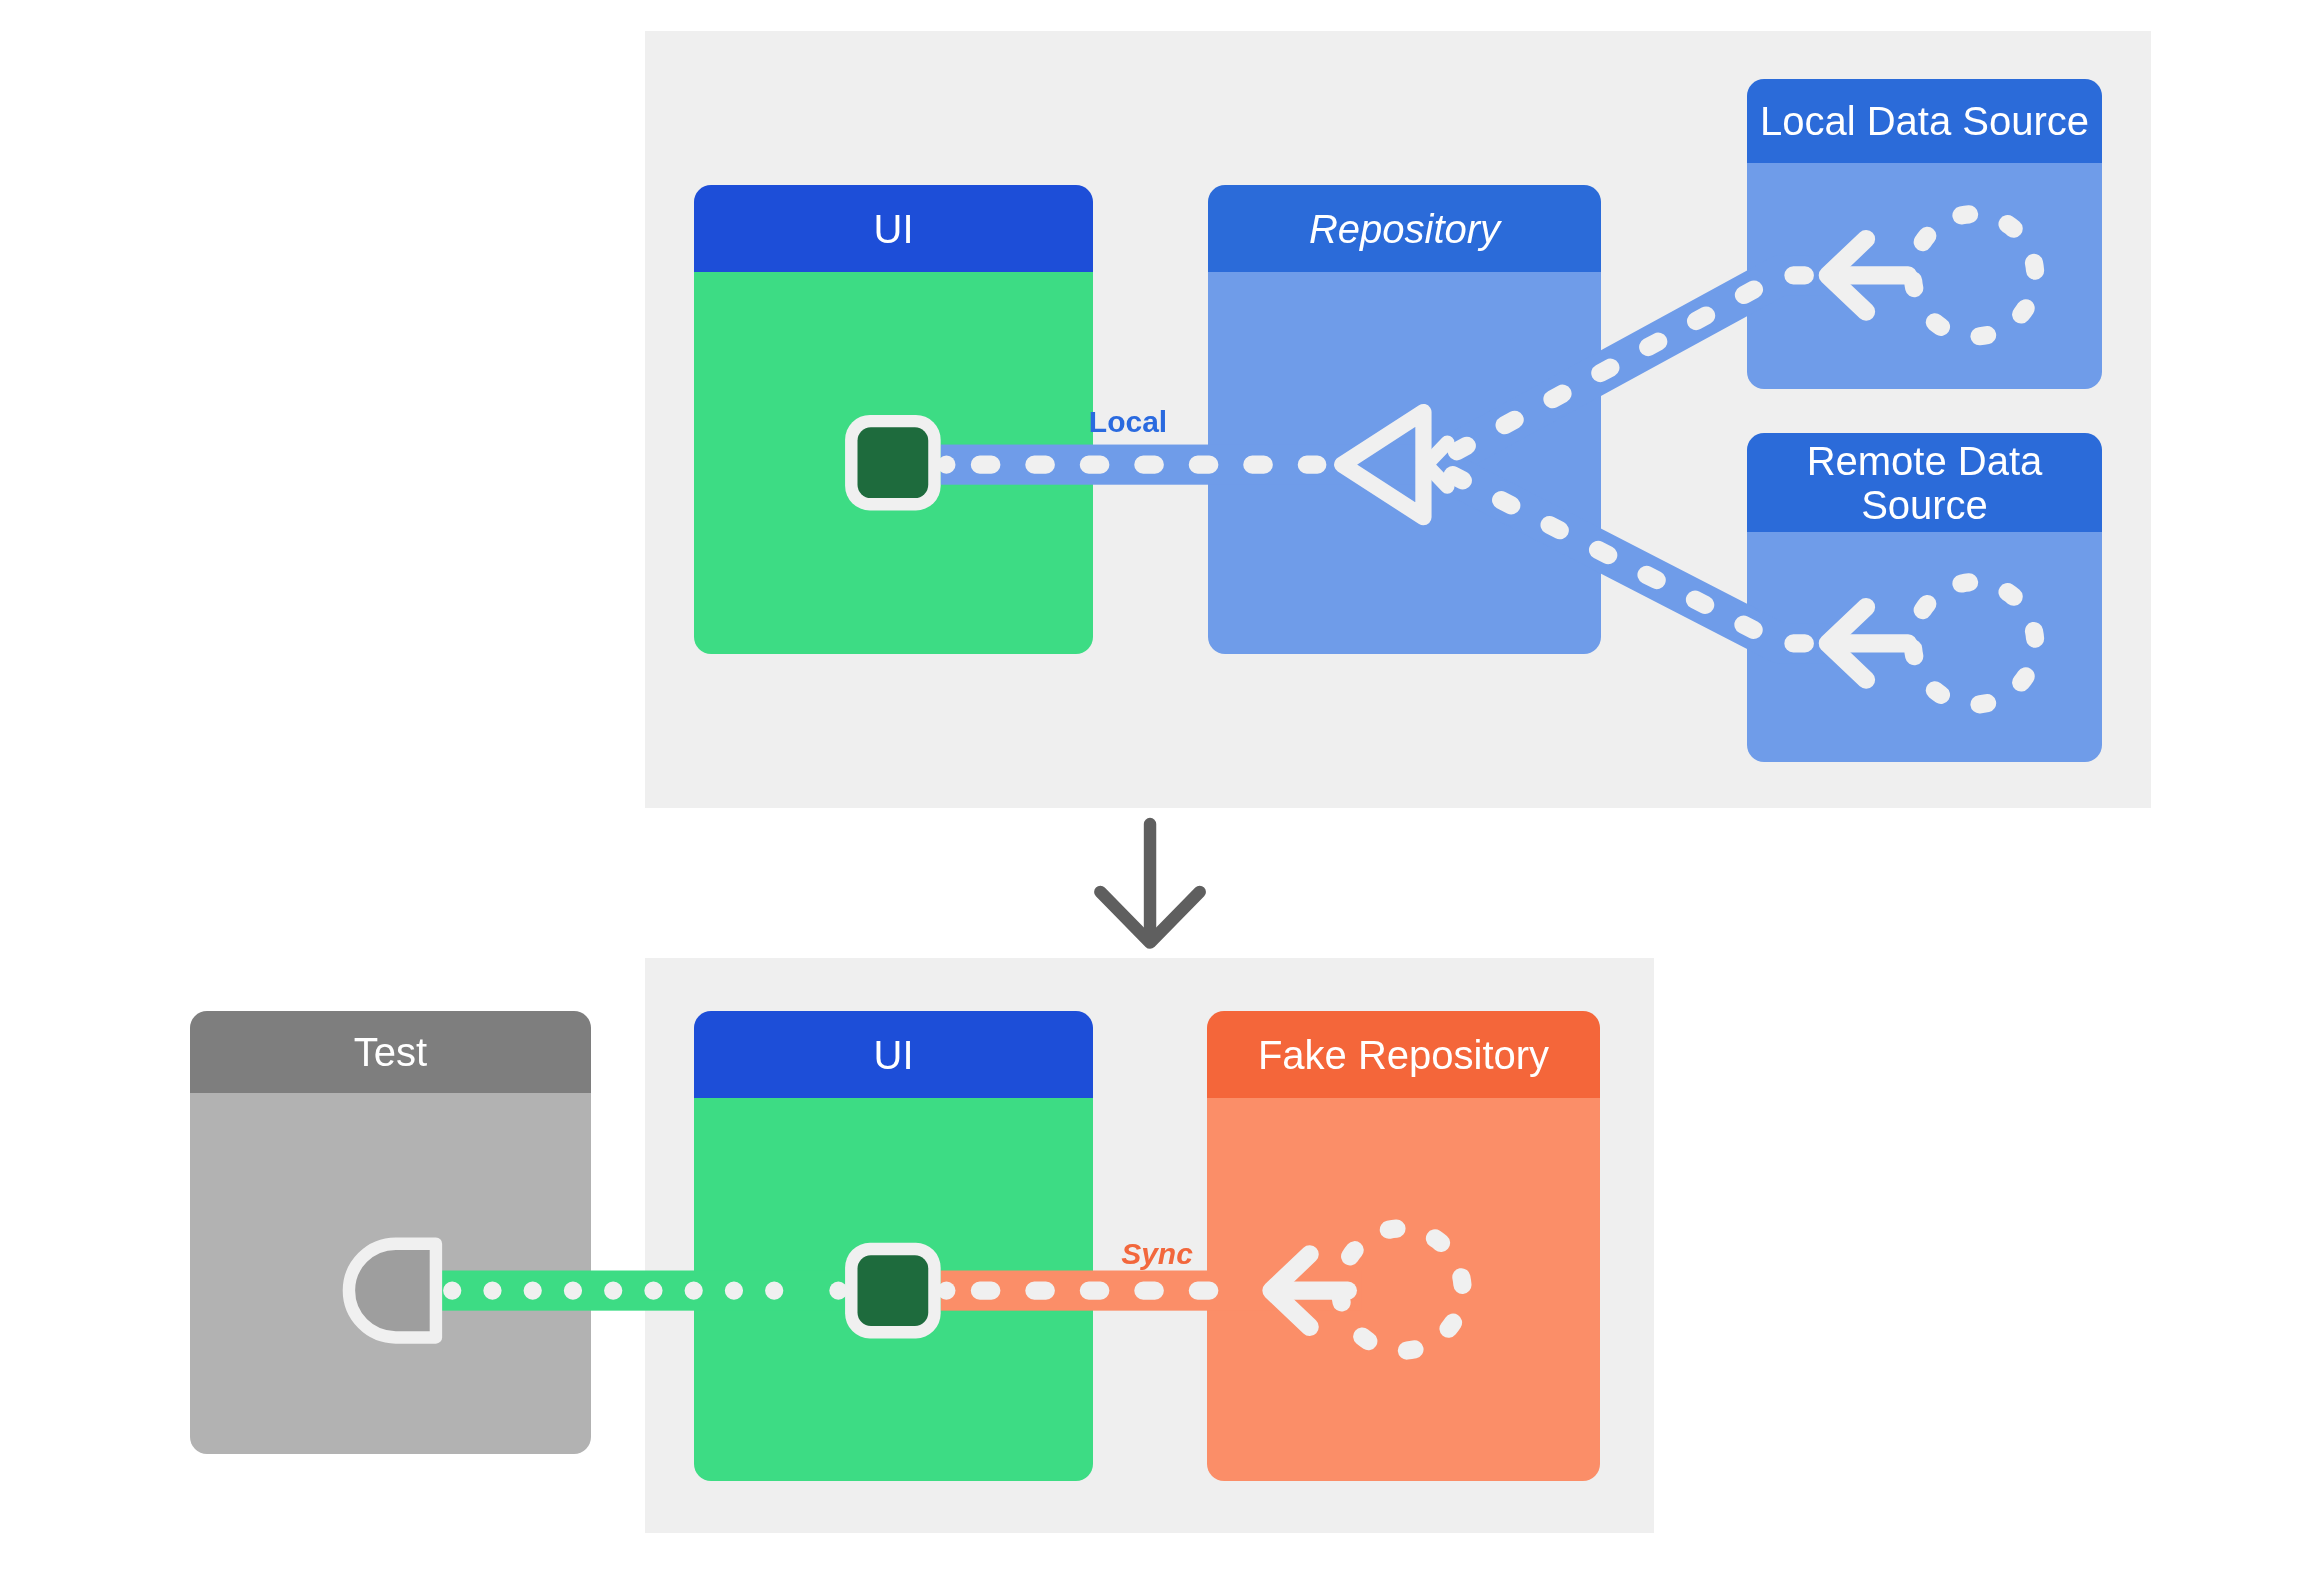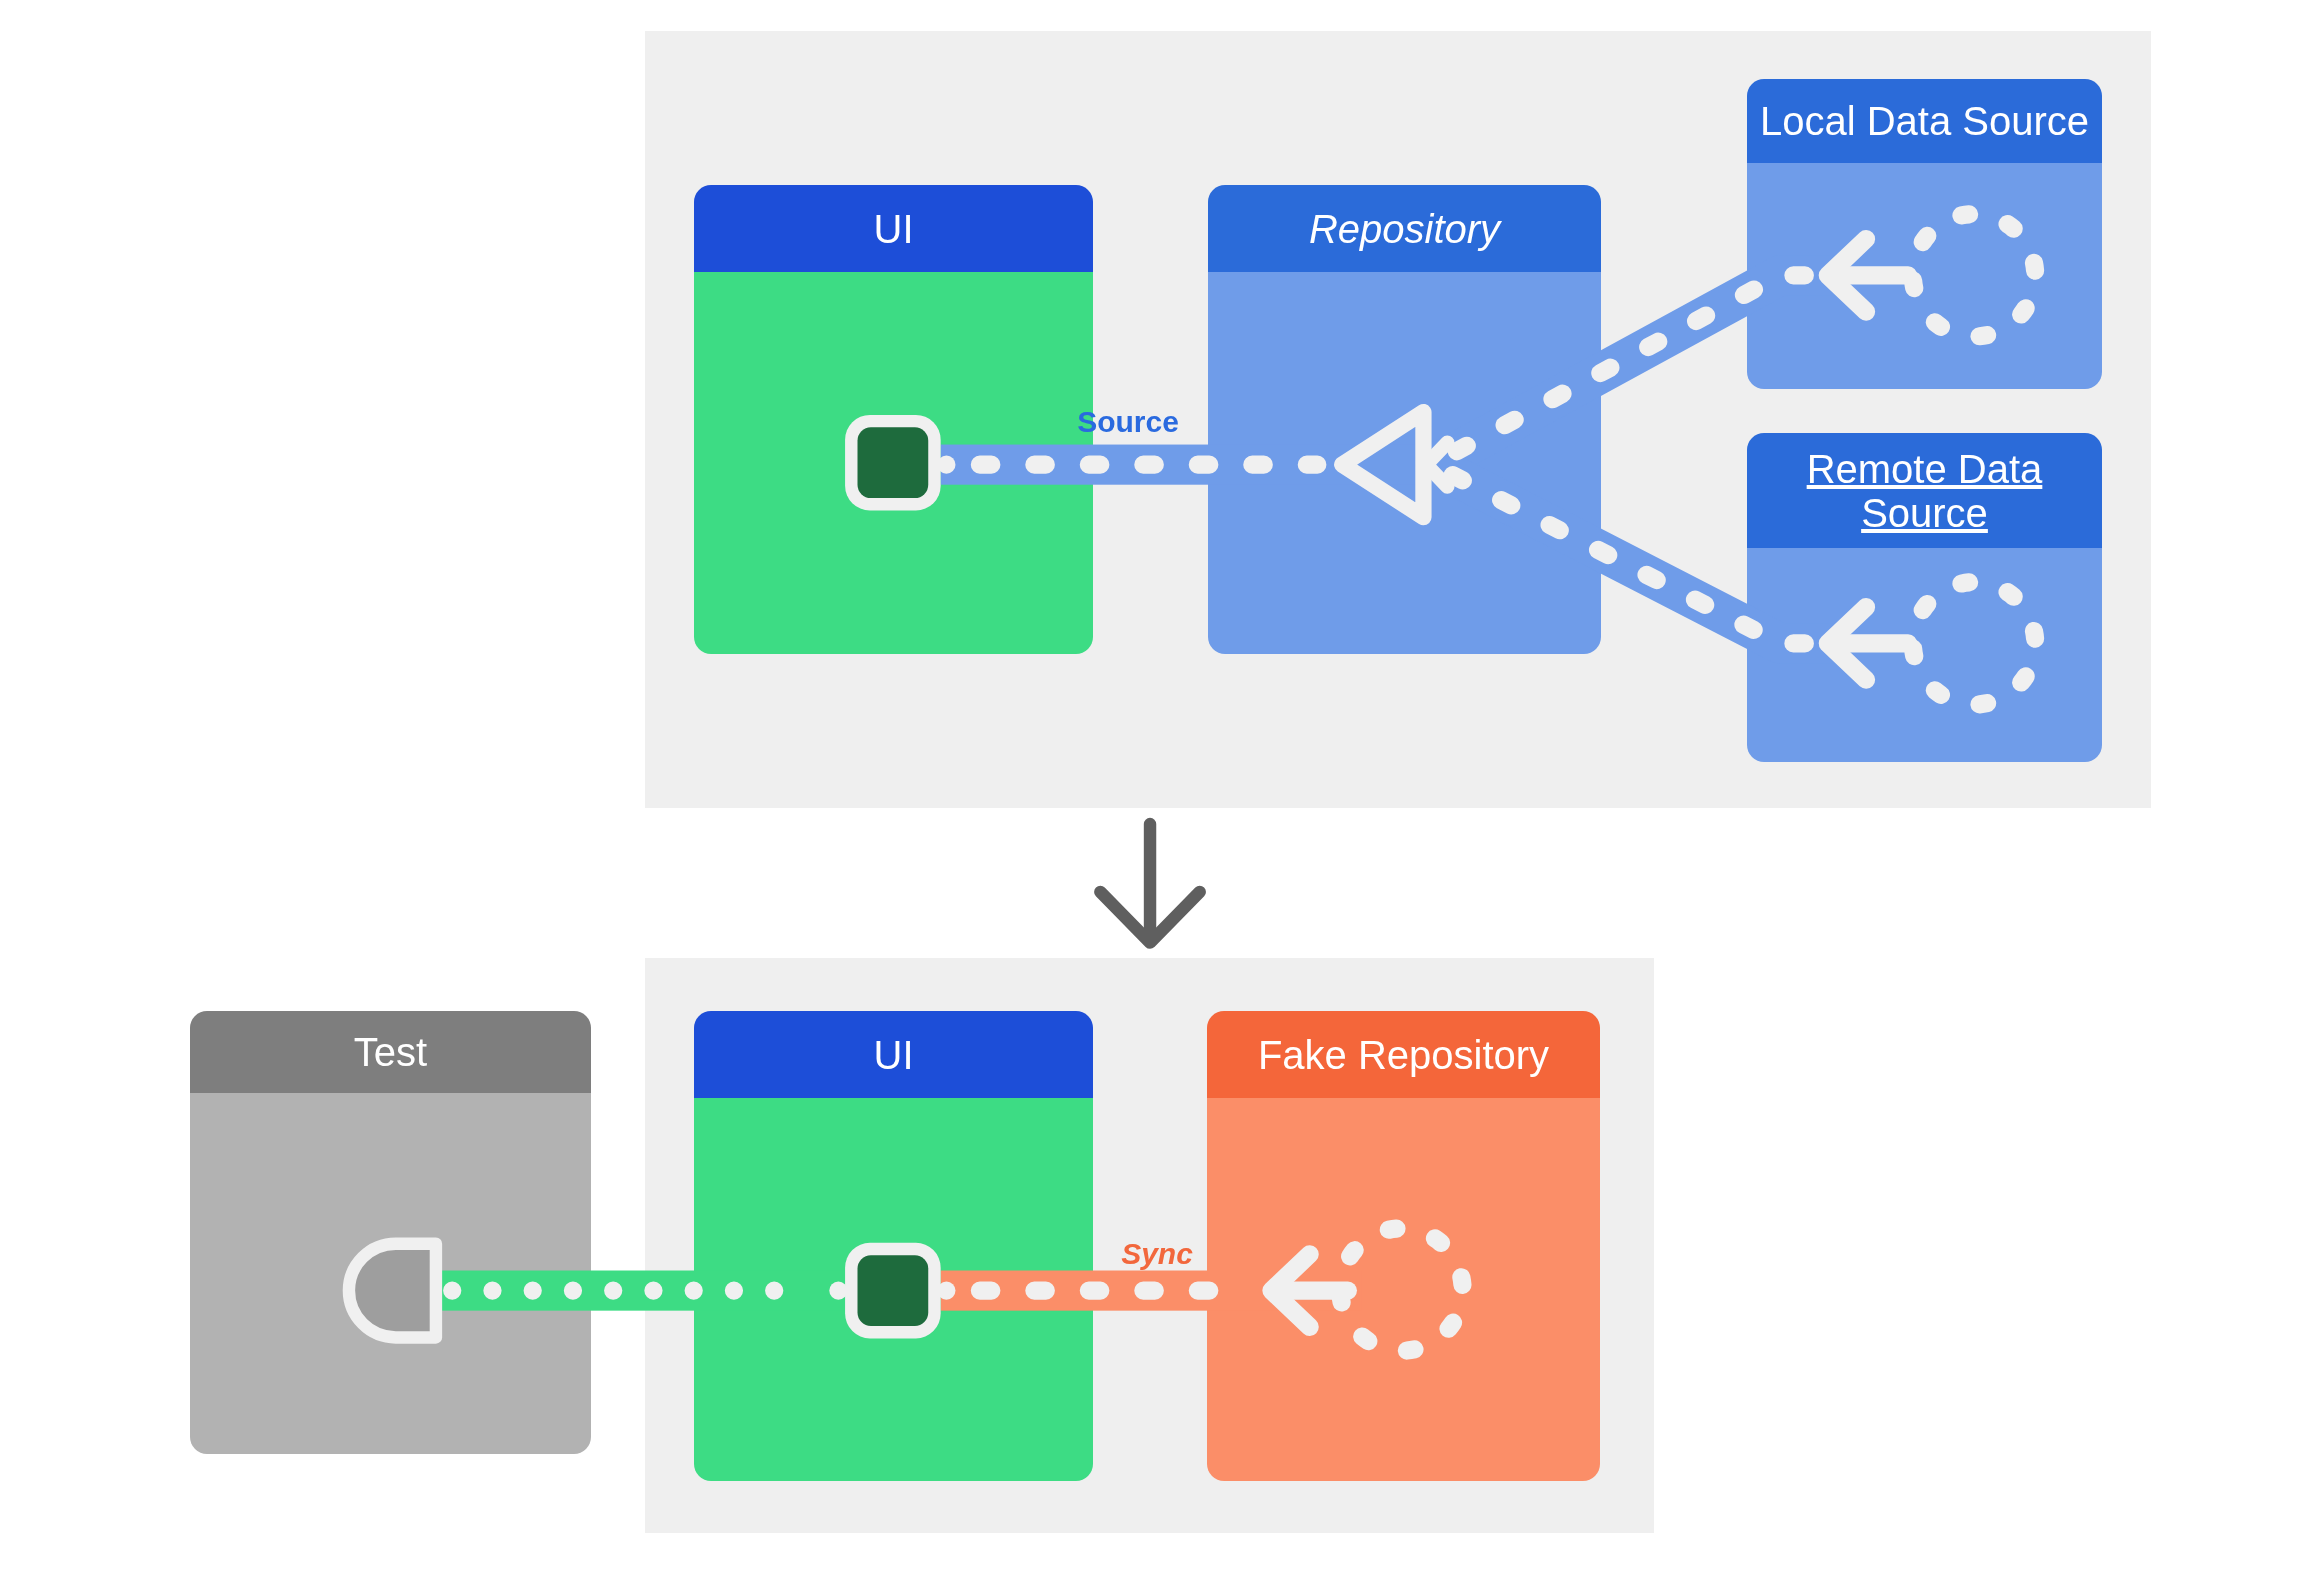--- a/index.html
+++ b/index.html
@@ -46,21 +46,21 @@
   </div>
 
   <div class="card c-blue" style="left:1747px;top:79px;width:355px;height:310px;">
     <div class="card-header" style="height:84px;padding:0 7.6px;">
       <span>Local Data Source</span>
     </div>
     <div class="card-body"></div>
   </div>
 
   <div class="card c-blue" style="left:1747px;top:433px;width:355px;height:329px;">
-    <div class="card-header" style="height:99px;padding:8px 54px;text-decoration:underline;">
+    <div class="card-header" style="height:99px;padding:0 54px;">
       <span>Remote Data Source</span>
     </div>
     <div class="card-body"></div>
   </div>
 
   <div class="card c-gray" style="left:190px;top:1011px;width:401px;height:443px;">
     <div class="card-header" style="height:82px;">
       <span>Test</span>
     </div>
     <div class="card-body"></div>
@@ -73,21 +73,21 @@
     <div class="card-body"></div>
   </div>
 
   <div class="card c-orange" style="left:1207px;top:1011px;width:393px;height:470px;">
     <div class="card-header" style="height:87px;">
       <span>Fake Repository</span>
     </div>
     <div class="card-body"></div>
   </div>
 
-  <div class="flow-label async" style="left:1061px;top:405px;width:134px;">Source</div>
+  <div class="flow-label async" style="left:1061px;top:405px;width:134px;">Local</div>
   <div class="flow-label sync" style="left:1090px;top:1237px;width:134px;">Sync</div>
 
   <svg class="overlay" width="2323" height="1586" viewBox="0 0 2430 1659">
 
     <g>
       <rect x="984" y="465" width="500" height="42" fill="#6f9ce9"></rect>
       <path d="M 1945 288 L 1862 288 L 1503 484" fill="none" stroke="#6f9ce9" stroke-width="42" stroke-linejoin="round"></path>
       <path d="M 1945 673 L 1862 673 L 1503 488" fill="none" stroke="#6f9ce9" stroke-width="42" stroke-linejoin="round"></path>
     </g>
 

